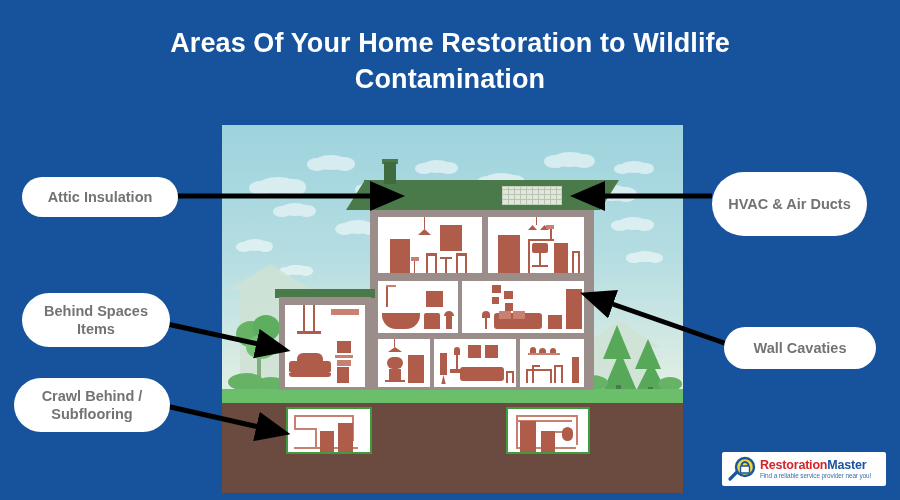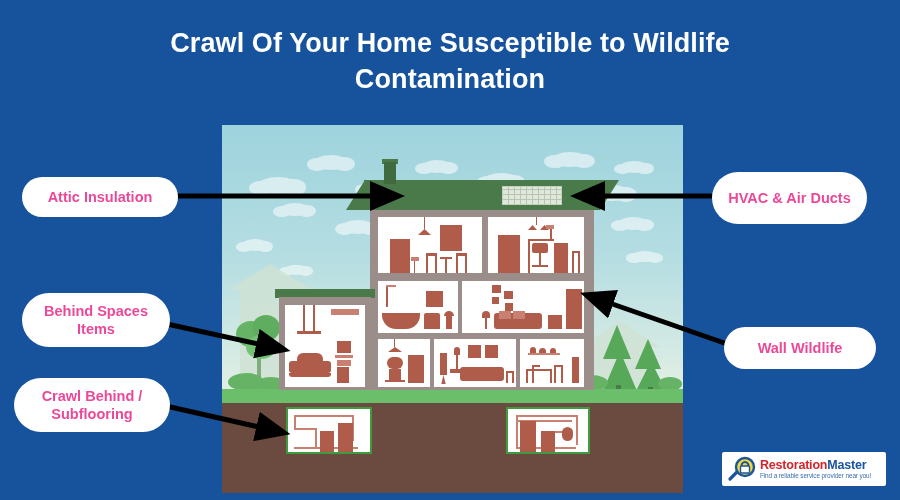--- a/index.html
+++ b/index.html
@@ -209,35 +209,35 @@
   .tree-trunk { position: absolute; background: #7fae7c; }
   .pine { position: absolute; width: 0; height: 0; border-style: solid;
           border-color: transparent transparent #58a85a transparent; }
   .bush { position: absolute; background: #66b366; border-radius: 50%; }
 
   
   .pill {
     position: absolute;
     background: #ffffff;
     border-radius: 60px;
-    color: #ec4899;
+    color: #737373;
     font-size: 14.5px;
     font-weight: bold;
     line-height: 1.25;
     display: flex;
     align-items: center;
     justify-content: center;
     text-align: center;
     box-sizing: border-box;
     padding: 4px 14px;
   }
   #pill-attic   { left: 22px;  top: 177px; width: 156px; height: 40px; }
   #pill-stored  { left: 22px;  top: 293px; width: 148px; height: 54px; }
   #pill-crawl   { left: 14px;  top: 378px; width: 156px; height: 54px; }
-  #pill-hvac    { left: 712px; top: 172px; width: 155px; height: 52px; }
+  #pill-hvac    { left: 712px; top: 172px; width: 155px; height: 64px; }
   #pill-wall    { left: 724px; top: 327px; width: 152px; height: 42px; }
 
   
   .arrow-svg {
     position: absolute;
     left: 0; top: 0;
     width: 900px; height: 500px;
     pointer-events: none;
   }
 
@@ -270,21 +270,21 @@
     color: #3a6fae;
     margin-top: 2px;
     letter-spacing: -0.1px;
   }
 </style>
 </head>
 <body>
 
 <div id="infographic">
 
-  <div class="title">Crawl Of Your Home Susceptible to Wildlife Contamination</div>
+  <div class="title">Areas Of Your Home Restoration to Wildlife Contamination</div>
 
   <div class="panel">
 
     <div class="sky">
       <div class="cloud" style="left:36px;  top:52px;  width:40px; height:17px;"></div>
       <div class="cloud" style="left:92px;  top:30px;  width:34px; height:15px;"></div>
       <div class="cloud" style="left:140px; top:56px;  width:30px; height:13px;"></div>
       <div class="cloud" style="left:200px; top:35px;  width:30px; height:13px;"></div>
       <div class="cloud" style="left:262px; top:48px;  width:34px; height:14px;"></div>
       <div class="cloud" style="left:330px; top:27px;  width:36px; height:15px;"></div>
@@ -480,21 +480,21 @@
     <line x1="167" y1="324" x2="272" y2="347" stroke="#000" stroke-width="5" marker-end="url(#ah)"></line>
     <line x1="166" y1="406" x2="272" y2="430" stroke="#000" stroke-width="5" marker-end="url(#ah)"></line>
     <line x1="712" y1="196" x2="589" y2="196" stroke="#000" stroke-width="5" marker-end="url(#ah)"></line>
     <line x1="730" y1="345" x2="598" y2="299" stroke="#000" stroke-width="5" marker-end="url(#ah)"></line>
   </svg>
 
   <div class="pill" id="pill-attic">Attic Insulation</div>
   <div class="pill" id="pill-stored">Behind Spaces Items</div>
   <div class="pill" id="pill-crawl">Crawl Behind / Subflooring</div>
   <div class="pill" id="pill-hvac">HVAC &amp; Air Ducts</div>
-  <div class="pill" id="pill-wall">Wall Wildlife</div>
+  <div class="pill" id="pill-wall">Wall Cavaties</div>
 
   <div class="logo">
     <div class="logo-mark">
       <svg viewBox="0 0 30 26" width="30" height="26">
         <line x1="3" y1="23" x2="12" y2="14" stroke="#1a55a0" stroke-width="3.2" stroke-linecap="round"></line>
         <circle cx="18" cy="11" r="9" fill="#f2d93b" stroke="#1a55a0" stroke-width="2.4"></circle>
         <path d="M14.5 10 a3.5 4 0 0 1 7 0" fill="none" stroke="#1a55a0" stroke-width="2"></path>
         <rect x="13.5" y="10" width="9" height="7" rx="1" fill="#ffffff" stroke="#1a55a0" stroke-width="1.4"></rect>
       </svg>
     </div>

